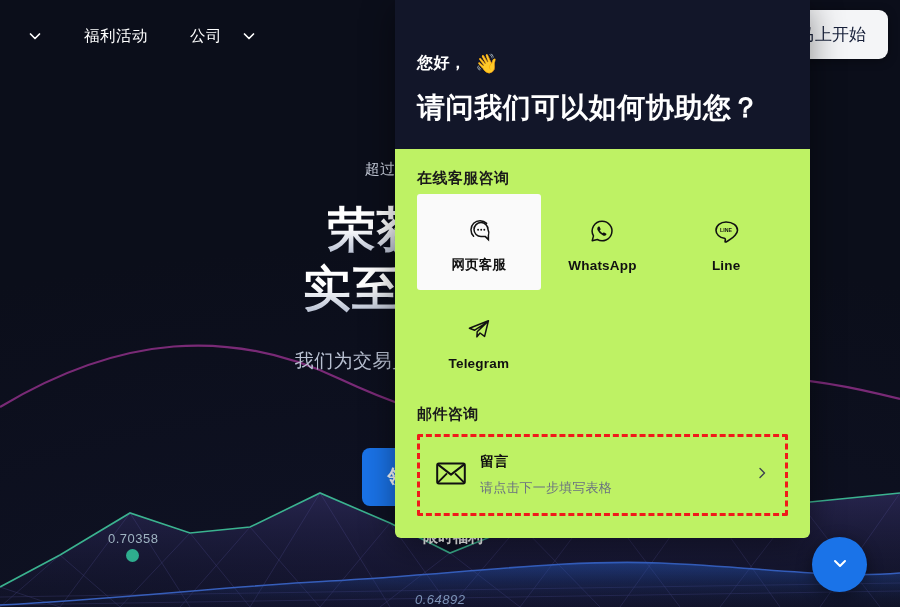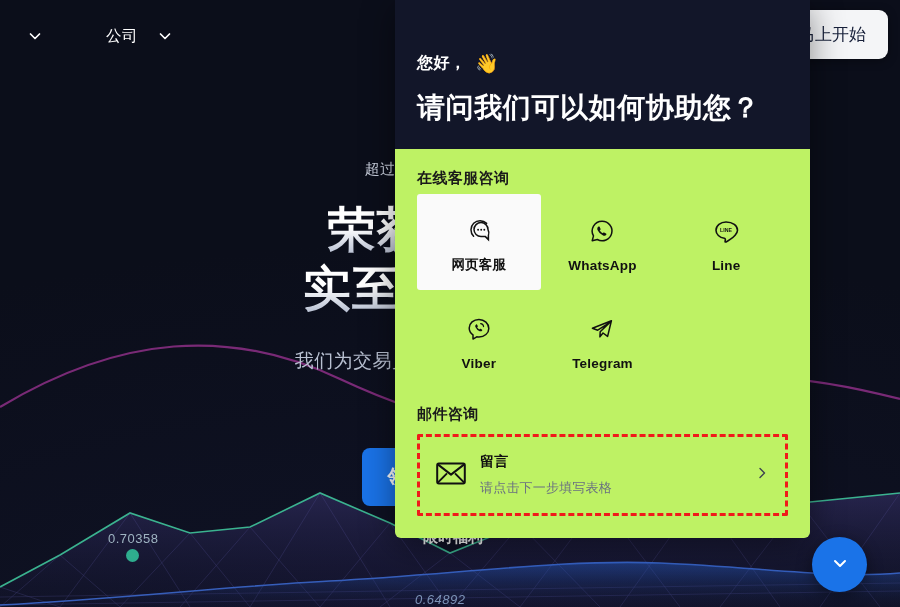--- a/index.html
+++ b/index.html
@@ -208,20 +208,21 @@
   <div id="hero-note">*限时福利</div>
 </div>
 
 <div id="topnav">
   <div class="nav-chevron">
     <svg width="16" height="16" viewBox="0 0 16 16" fill="none" stroke="#ffffff" stroke-width="1.7" stroke-linecap="round" stroke-linejoin="round">
         <path d="M3.5 6 L8 10.5 L12.5 6"></path>
       </svg>
   </div>
   <div style="width:22px"></div>
+  <div class="nav-link">福利活动</div>
   <div style="width:22px"></div>
   <div class="nav-link">公司</div>
   <div class="nav-chevron">
     <svg width="16" height="16" viewBox="0 0 16 16" fill="none" stroke="#ffffff" stroke-width="1.7" stroke-linecap="round" stroke-linejoin="round">
         <path d="M3.5 6 L8 10.5 L12.5 6"></path>
       </svg>
   </div>
   <div class="nav-spacer"></div>
   <div class="lang-chip">
     <span class="flag-mini"></span>
@@ -273,30 +274,20 @@
       <div class="channel">
         <span class="ico">
           <svg width="26" height="26" viewBox="0 0 26 26" fill="none" stroke="#111" stroke-width="1.6">
             <path d="M13 4 C7.5 4 3 7.7 3 12.2 c0 4 3.5 7.4 8.3 8.1 .4 .1 .9 .2 1 .6 .1 .3 0 .9 0 1.2 l-.2 1.1 c0 .3 -.2 1.2 1 .7 1.2 -.5 6.6 -3.9 9 -6.7 1.6 -1.8 2.4 -3.1 2.4 -5 C24.5 7.7 19.8 4 13 4z" stroke-linejoin="round"></path>
             <text x="13" y="13.8" font-size="5.2" font-family="'Liberation Sans',sans-serif" font-weight="700" fill="#111" stroke="none" text-anchor="middle">LINE</text>
           </svg>
         </span>
         <span class="lbl latin">Line</span>
       </div>
 
-      <div class="channel">
-        <span class="ico">
-          <svg width="26" height="26" viewBox="0 0 26 26" fill="none" stroke="#111" stroke-width="1.5">
-            <path d="M13 3.4 c-5.4 0 -9.8 3.8 -9.8 8.6 0 2.8 1.5 5.3 3.8 6.9 l0 4.2 3.7 -2.3 c.7 .1 1.5 .2 2.3 .2 5.4 0 9.8 -3.8 9.8 -8.6 S18.4 3.4 13 3.4z" stroke-linejoin="round"></path>
-            <path d="M10.2 8.4 c.3 -.2 .7 -.1 .9 .3 l.7 1.4 c.2 .3 0 .6 -.2 .7 l-.5 .4 a5 5 0 0 0 2.3 2.3 l.4 -.5 c.2 -.2 .5 -.3 .7 -.2 l1.4 .7 c.4 .2 .5 .6 .3 .9 -.5 .9 -1.6 1.2 -2.5 .8 a8.4 8.4 0 0 1 -4.3 -4.3 c-.4 -1 0 -2.1 .8 -2.5z" fill="#111" stroke="none"></path>
-            <path d="M14.6 7.6 a3.4 3.4 0 0 1 3 3" stroke-linecap="round" stroke-width="1.1"></path>
-          </svg>
-        </span>
-        <span class="lbl latin">Viber</span>
-      </div>
 
       <div class="channel">
         <span class="ico">
           <svg width="26" height="26" viewBox="0 0 26 26" fill="none" stroke="#111" stroke-width="1.5" stroke-linejoin="round">
             <path d="M22.4 4.8 L3.4 12.2 l5.3 2 L20.6 6.6 l-9.4 9.1 -.3 5.2 3.1 -3.9 4.6 3.4z"></path>
           </svg>
         </span>
         <span class="lbl latin">Telegram</span>
       </div>
 

